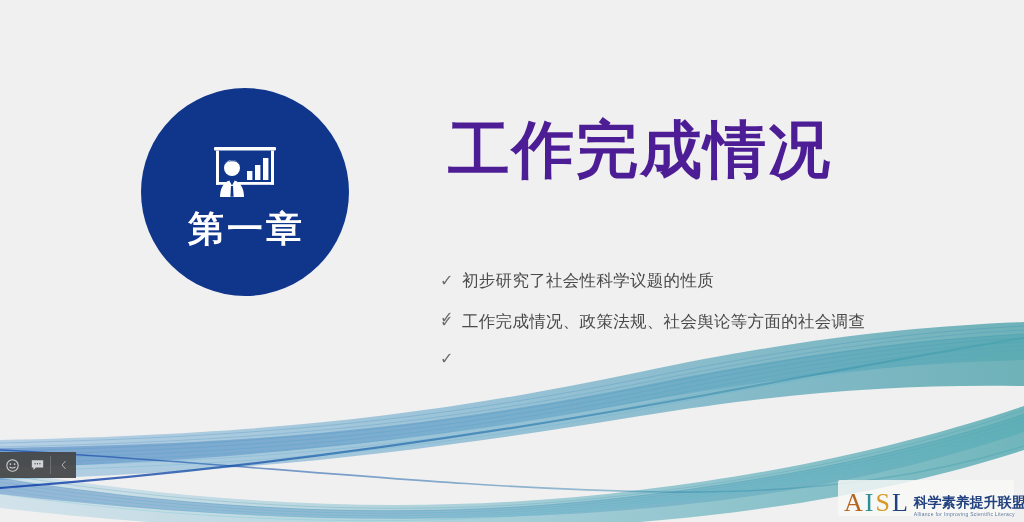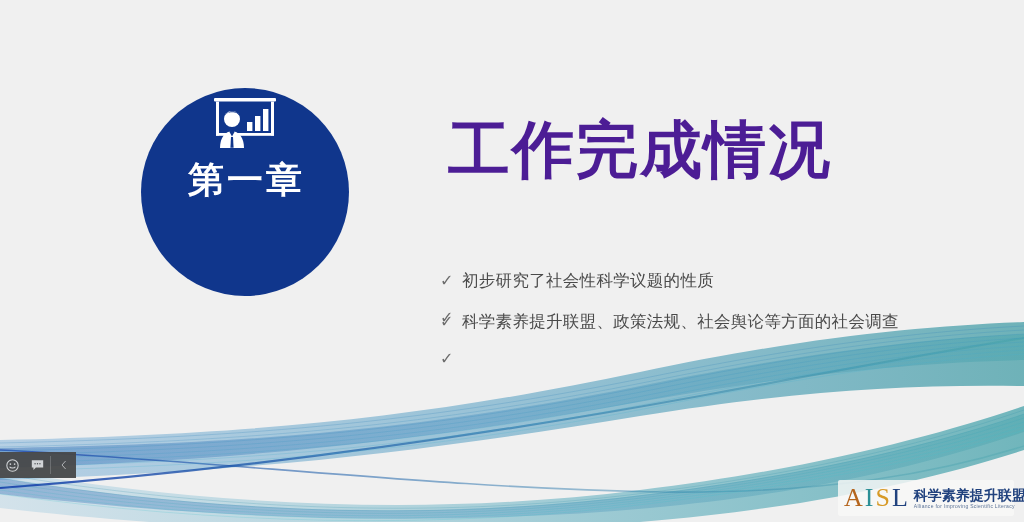--- a/index.html
+++ b/index.html
@@ -31,21 +31,21 @@
     position: absolute;
     left: 141px;
     top: 88px;
     width: 208px;
     height: 208px;
     border-radius: 50%;
     background: #10368c;
     display: flex;
     flex-direction: column;
     align-items: center;
-    justify-content: flex-start;
+    justify-content: center;
   }
   .chapter-icon {
     width: 78px;
     height: 66px;
     margin-top: 4px;
     margin-bottom: 4px;
   }
   .chapter-label {
     color: #ffffff;
     font-size: 36px;
@@ -99,21 +99,21 @@
   
   .aisl-logo {
     position: absolute;
     right: 10px;
     bottom: 6px;
     height: 36px;
     width: 176px;
     background: rgba(248, 248, 246, 0.82);
     border-radius: 2px;
     display: flex;
-    align-items: center;
+    align-items: flex-end;
     padding: 0 6px;
     box-sizing: border-box;
   }
   .aisl-letters {
     font-size: 26px;
     font-weight: normal;
     letter-spacing: 2px;
     line-height: 1;
     white-space: nowrap;
     font-family: "Liberation Serif", "DejaVu Serif", serif;
@@ -259,21 +259,21 @@
 
   <div class="slide-title">工作完成情况</div>
 
   <div class="bullet-list">
     <div class="bullet-item">
       <span class="bullet-check">✓</span>
       <span class="bullet-text">初步研究了社会性科学议题的性质</span>
     </div>
     <div class="bullet-item">
       <span class="bullet-check">✓</span>
-      <span class="bullet-text">科学素养提升联盟、政策法规、社会舆论等方面的社会调查</span>
+      <span class="bullet-text">工作完成情况、政策法规、社会舆论等方面的社会调查</span>
     </div>
     <div class="bullet-item">
       <span class="bullet-check">✓</span>
     </div>
     <div class="bullet-item">
       <span class="bullet-check">✓</span>
     </div>
   </div>
 
   <div class="aisl-logo">

